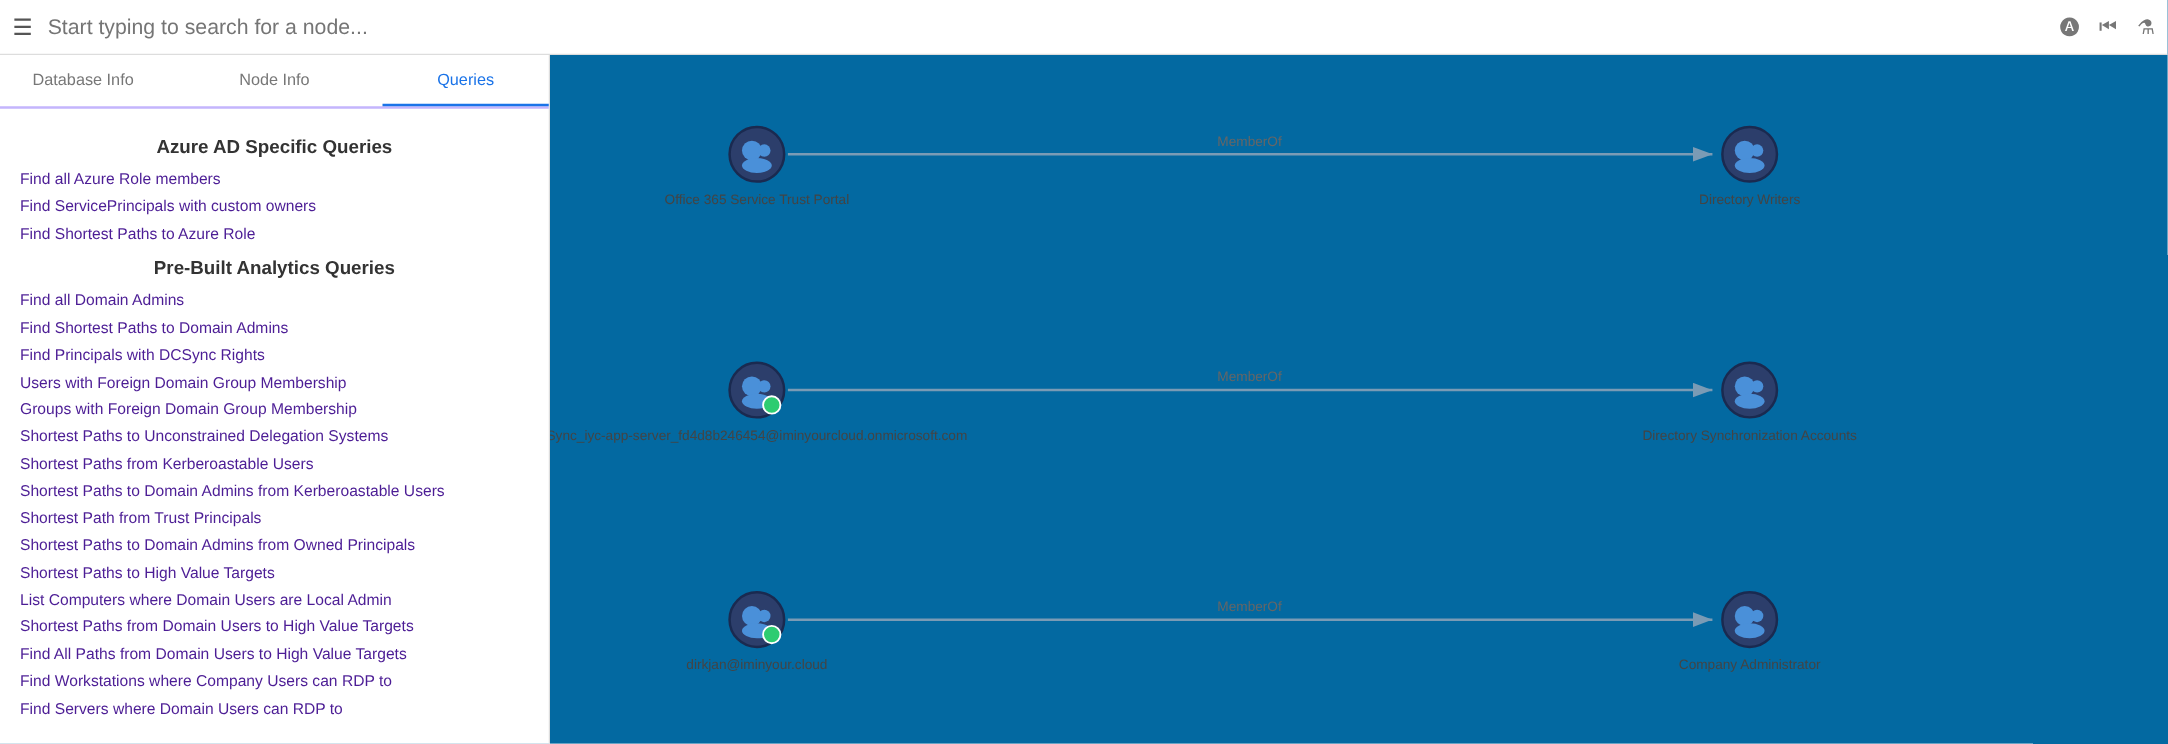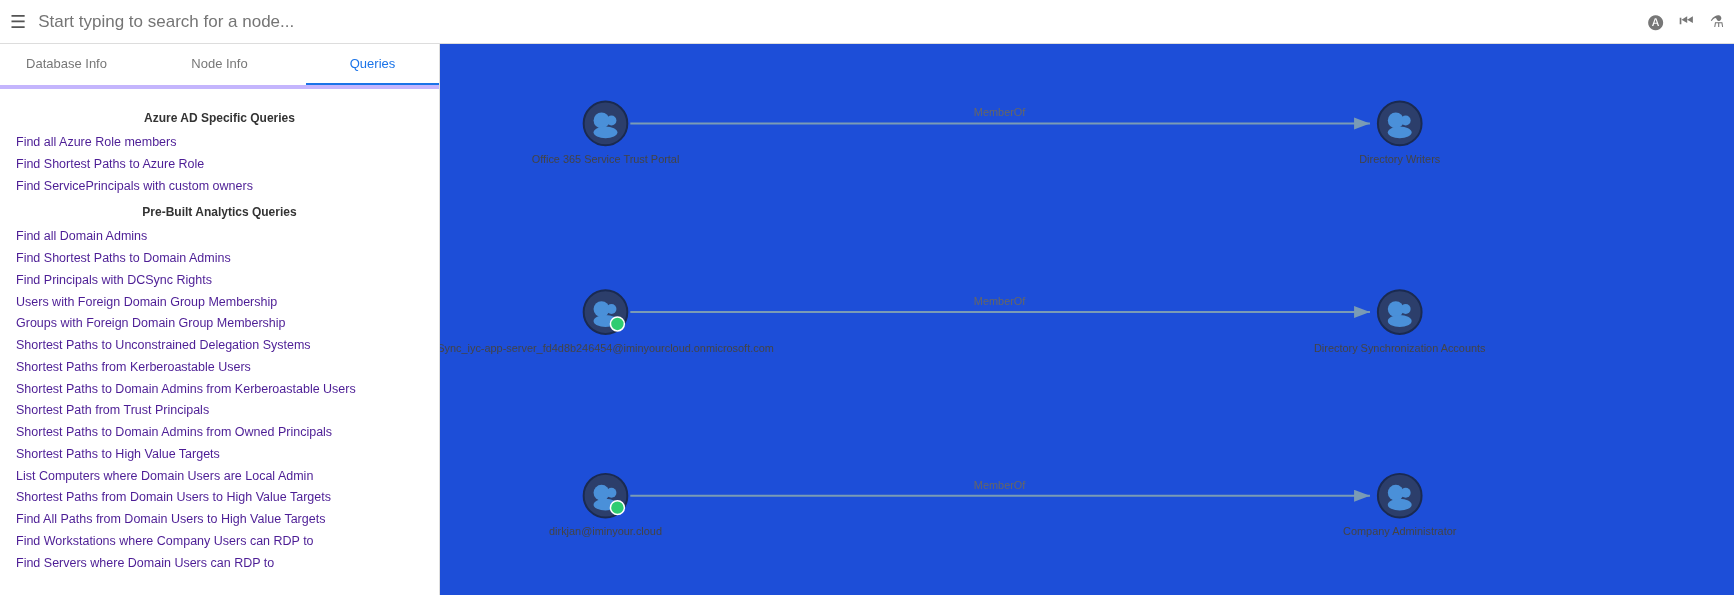--- a/index.html
+++ b/index.html
@@ -20,48 +20,48 @@
 
     
     .main { display: flex; flex: 1; overflow: hidden; }
 
     
     .sidebar {
       width: 440px; background: #fff; border-right: 1px solid #ddd;
       display: flex; flex-direction: column; flex-shrink: 0;
     }
     .sidebar-tabs {
-      display: flex; border-bottom: 4px solid #c4b5fd; flex-shrink: 0; gap: 20px;
+      display: flex; border-bottom: 2px solid #c4b5fd; flex-shrink: 0; gap: 20px;
     }
     .sidebar-tab {
       flex: 1; text-align: center; padding: 12px 4px; font-size: 13px;
       cursor: pointer; color: #777; border-bottom: 2px solid transparent;
     }
     .sidebar-tab.active { color: #1a73e8; border-bottom: 2px solid #1a73e8; font-weight: 500; }
     .sidebar-content {
       overflow-y: scroll; flex: 1; padding: 12px 16px;
       scrollbar-width: thin; scrollbar-color: #ccc #f5f5f5;
     }
     .sidebar-content::-webkit-scrollbar { width: 8px; }
     .sidebar-content::-webkit-scrollbar-track { background: #f5f5f5; }
     .sidebar-content::-webkit-scrollbar-thumb { background: #ccc; border-radius: 4px; }
 
     .section-title {
-      font-size: 12px; font-weight: 600; color: #333;
+      font-size: 15px; font-weight: 600; color: #333;
       text-align: center; margin: 10px 0 8px 0;
     }
     .query-link {
       display: block; color: #4c1d95; font-size: 12.5px;
       text-decoration: none; margin-bottom: 3px; cursor: pointer;
       line-height: 1.5;
     }
 
     
     .graph-area {
-      flex: 1; background: #1d4ed8; position: relative; overflow: hidden;
+      flex: 1; background: #0369a1; position: relative; overflow: hidden;
     }
 
     
     .graph-svg {
       width: 100%; height: 100%;
     }
 
     
     .node-group text {
       font-size: 11px; fill: #444; text-anchor: middle;
@@ -95,22 +95,22 @@
     <div class="sidebar-tabs">
       <div class="sidebar-tab">Database Info</div>
       <div class="sidebar-tab">Node Info</div>
       <div class="sidebar-tab active">Queries</div>
     </div>
 
     <div class="sidebar-content">
 
       <div class="section-title">Azure AD Specific Queries</div>
       <a class="query-link">Find all Azure Role members</a>
+      <a class="query-link">Find ServicePrincipals with custom owners</a>
       <a class="query-link">Find Shortest Paths to Azure Role</a>
-      <a class="query-link">Find ServicePrincipals with custom owners</a>
 
       <div class="section-title">Pre-Built Analytics Queries</div>
       <a class="query-link">Find all Domain Admins</a>
       <a class="query-link">Find Shortest Paths to Domain Admins</a>
       <a class="query-link">Find Principals with DCSync Rights</a>
       <a class="query-link">Users with Foreign Domain Group Membership</a>
       <a class="query-link">Groups with Foreign Domain Group Membership</a>
       <a class="query-link">Shortest Paths to Unconstrained Delegation Systems</a>
       <a class="query-link">Shortest Paths from Kerberoastable Users</a>
       <a class="query-link">Shortest Paths to Domain Admins from Kerberoastable Users</a>

